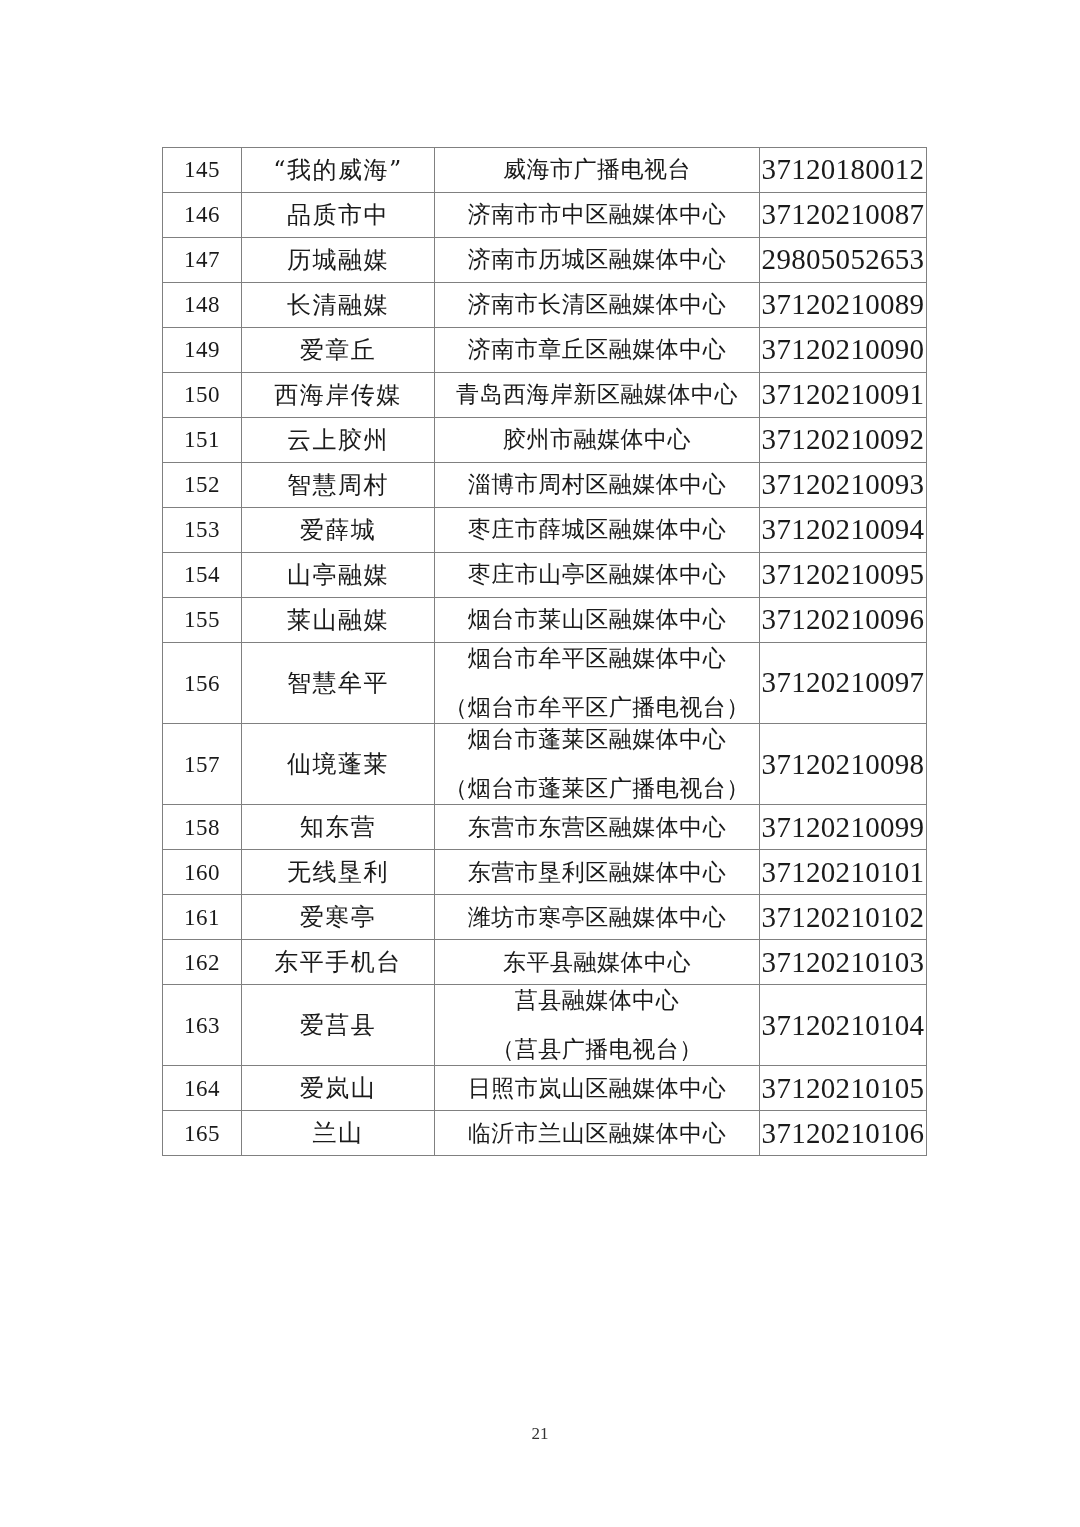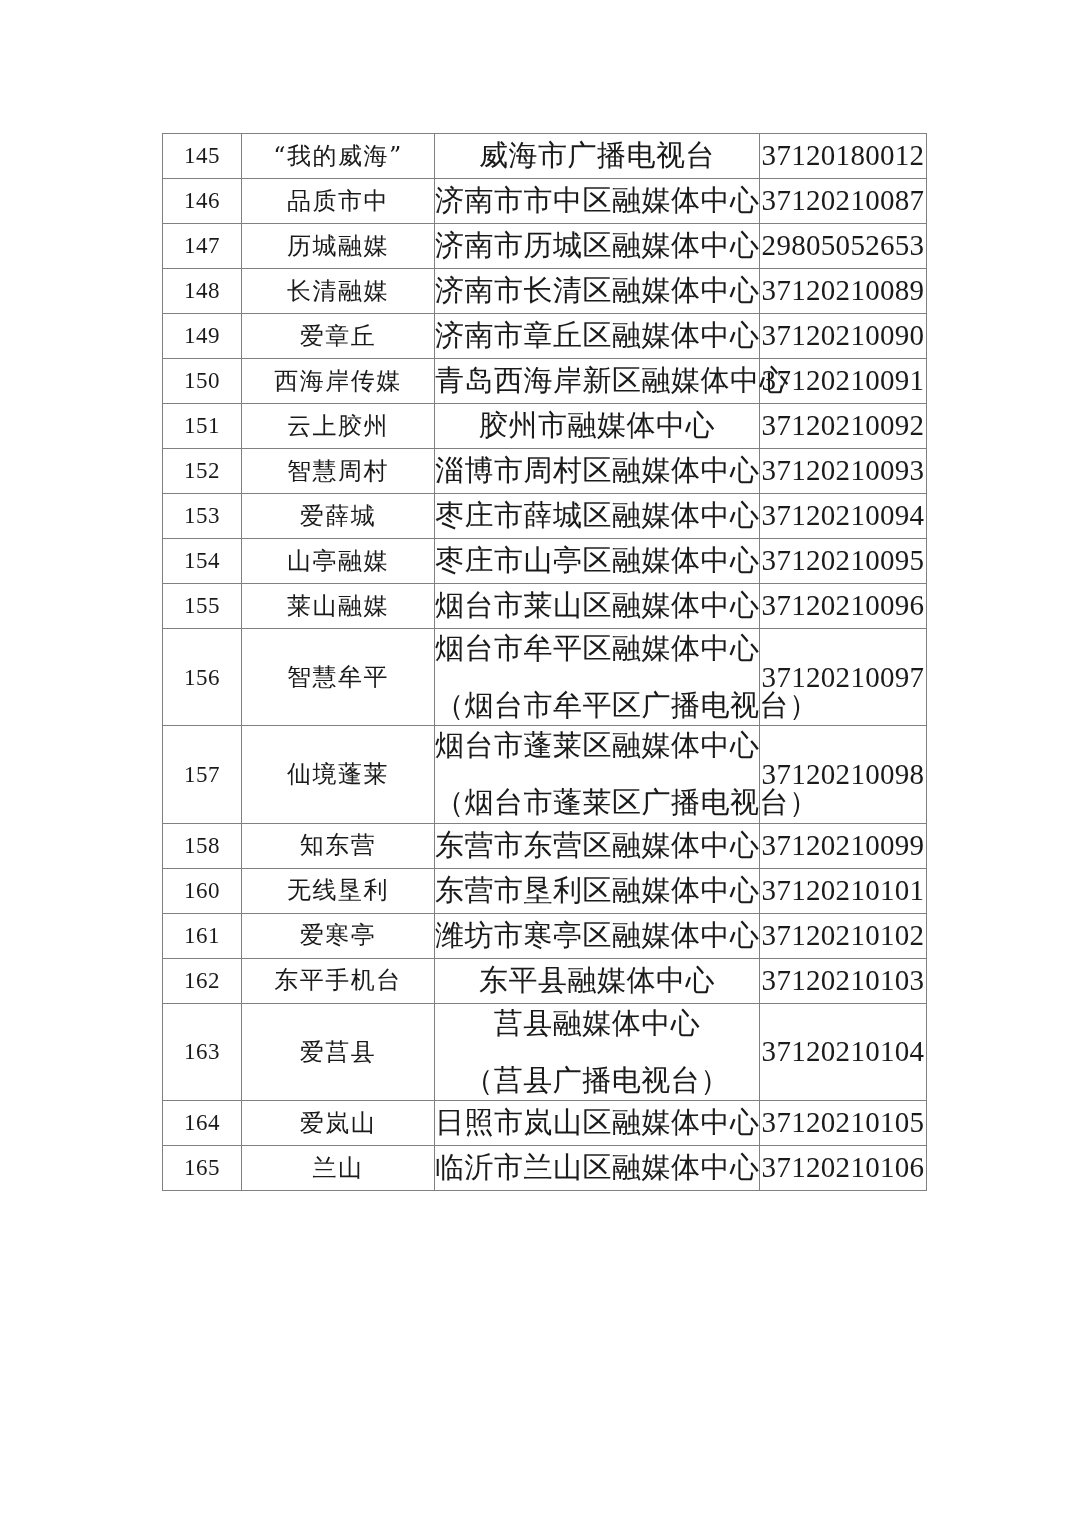--- a/index.html
+++ b/index.html
@@ -13,21 +13,21 @@
     height: 1527px;
     position: relative;
     font-family: "Liberation Serif", "DejaVu Serif", serif;
     color: #1a1a1a;
     overflow: hidden;
   }
 
   #page {
     position: absolute;
     left: 0;
-    top: 2px;
+    top: 16px;
     width: 1080px;
     height: 1188px;
     background: #ffffff;
   }
 
   #table-wrap {
     position: absolute;
     left: 162px;
     top: 131px;
     width: 764px;
@@ -59,21 +59,21 @@
     font-family: "Liberation Serif", "DejaVu Serif", serif;
   }
 
   td.cell-name {
     font-size: 24px;
     letter-spacing: 1.5px;
     font-family: "DejaVu Serif", "Liberation Serif", serif;
   }
 
   td.cell-org {
-    font-size: 29px;
+    font-size: 23px;
     letter-spacing: 0.5px;
     font-family: "DejaVu Serif", "Liberation Serif", serif;
   }
 
   td.cell-code {
     font-size: 29px;
     letter-spacing: 0.3px;
     font-family: "Liberation Serif", "DejaVu Serif", serif;
   }
 
@@ -268,14 +268,15 @@
             <td class="cell-name">兰山</td>
             <td class="cell-org">
               <span class="org-line">临沂市兰山区融媒体中心</span>
             </td>
             <td class="cell-code">37120210106</td>
           </tr>
         </tbody>
     </table>
   </div>
 
+  <div id="page-number">21</div>
 
 </div>
 
 </body></html>

